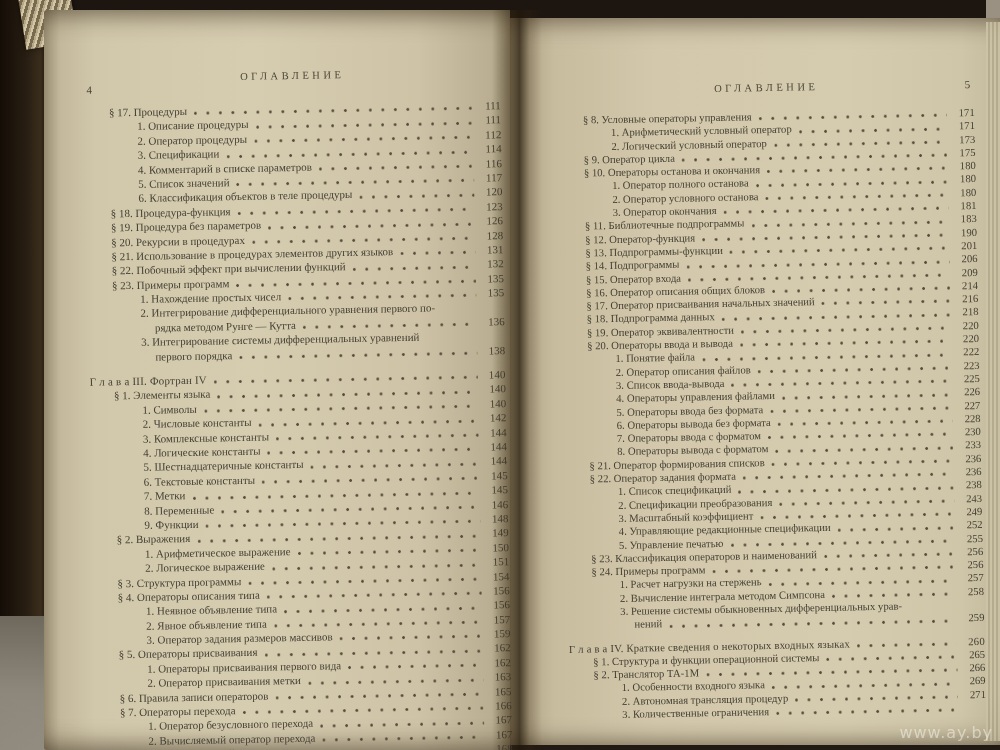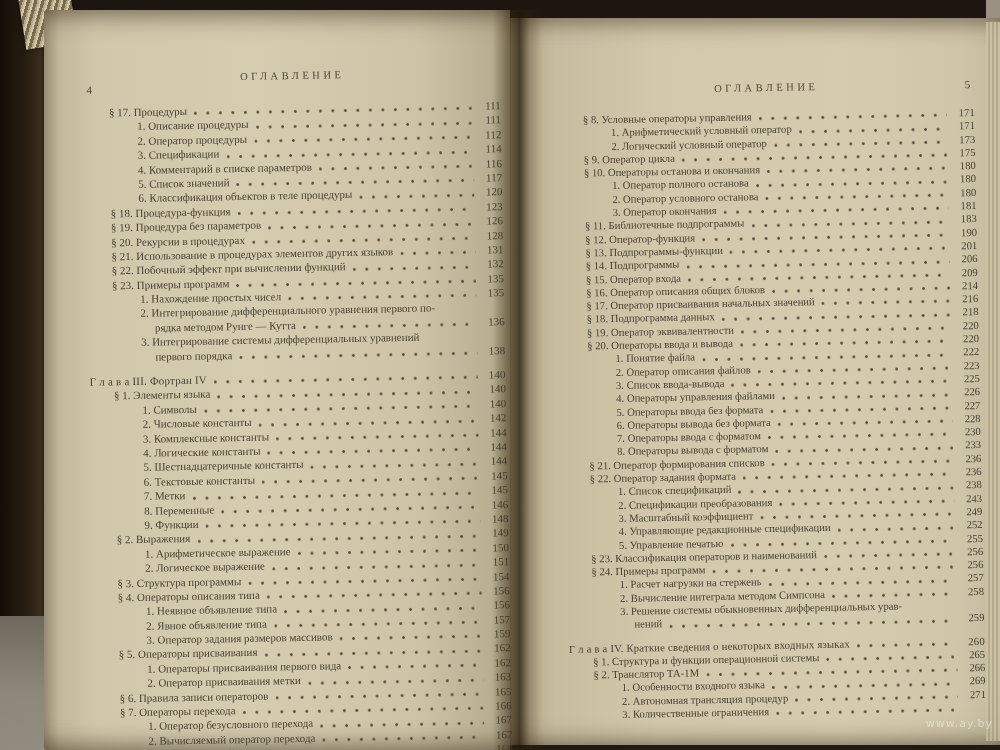--- a/index.html
+++ b/index.html
@@ -84,23 +84,23 @@
   .gap{margin-top:10px;}
   .dots{
     flex:1 1 auto;align-self:flex-end;height:5px;margin:0 2px 2px 7px;
     background-image:radial-gradient(circle at 1.5px 2.5px,#574d3c 1.05px,rgba(87,77,60,0) 1.65px);
     background-size:12.5px 5px;background-repeat:repeat-x;background-position:left bottom;
   }
   .p{flex:0 0 26px;text-align:right;}
   .row.nodots .dots{background:none;}
 
   .watermark{
-    position:absolute;right:7px;bottom:20px;
+    position:absolute;right:7px;bottom:8px;
     font-family:"DejaVu Sans","Liberation Sans",sans-serif;
-    font-size:11px;letter-spacing:1px;color:rgba(250,246,236,.52);
+    font-size:16px;letter-spacing:1px;color:rgba(250,246,236,.52);
   }
 </style>
 </head>
 <body>
 
 <div class="scene">
 
   <div class="book-cover-edge"></div>
   <div class="page-stack-corner"></div>
   <div class="table-corner"></div>

